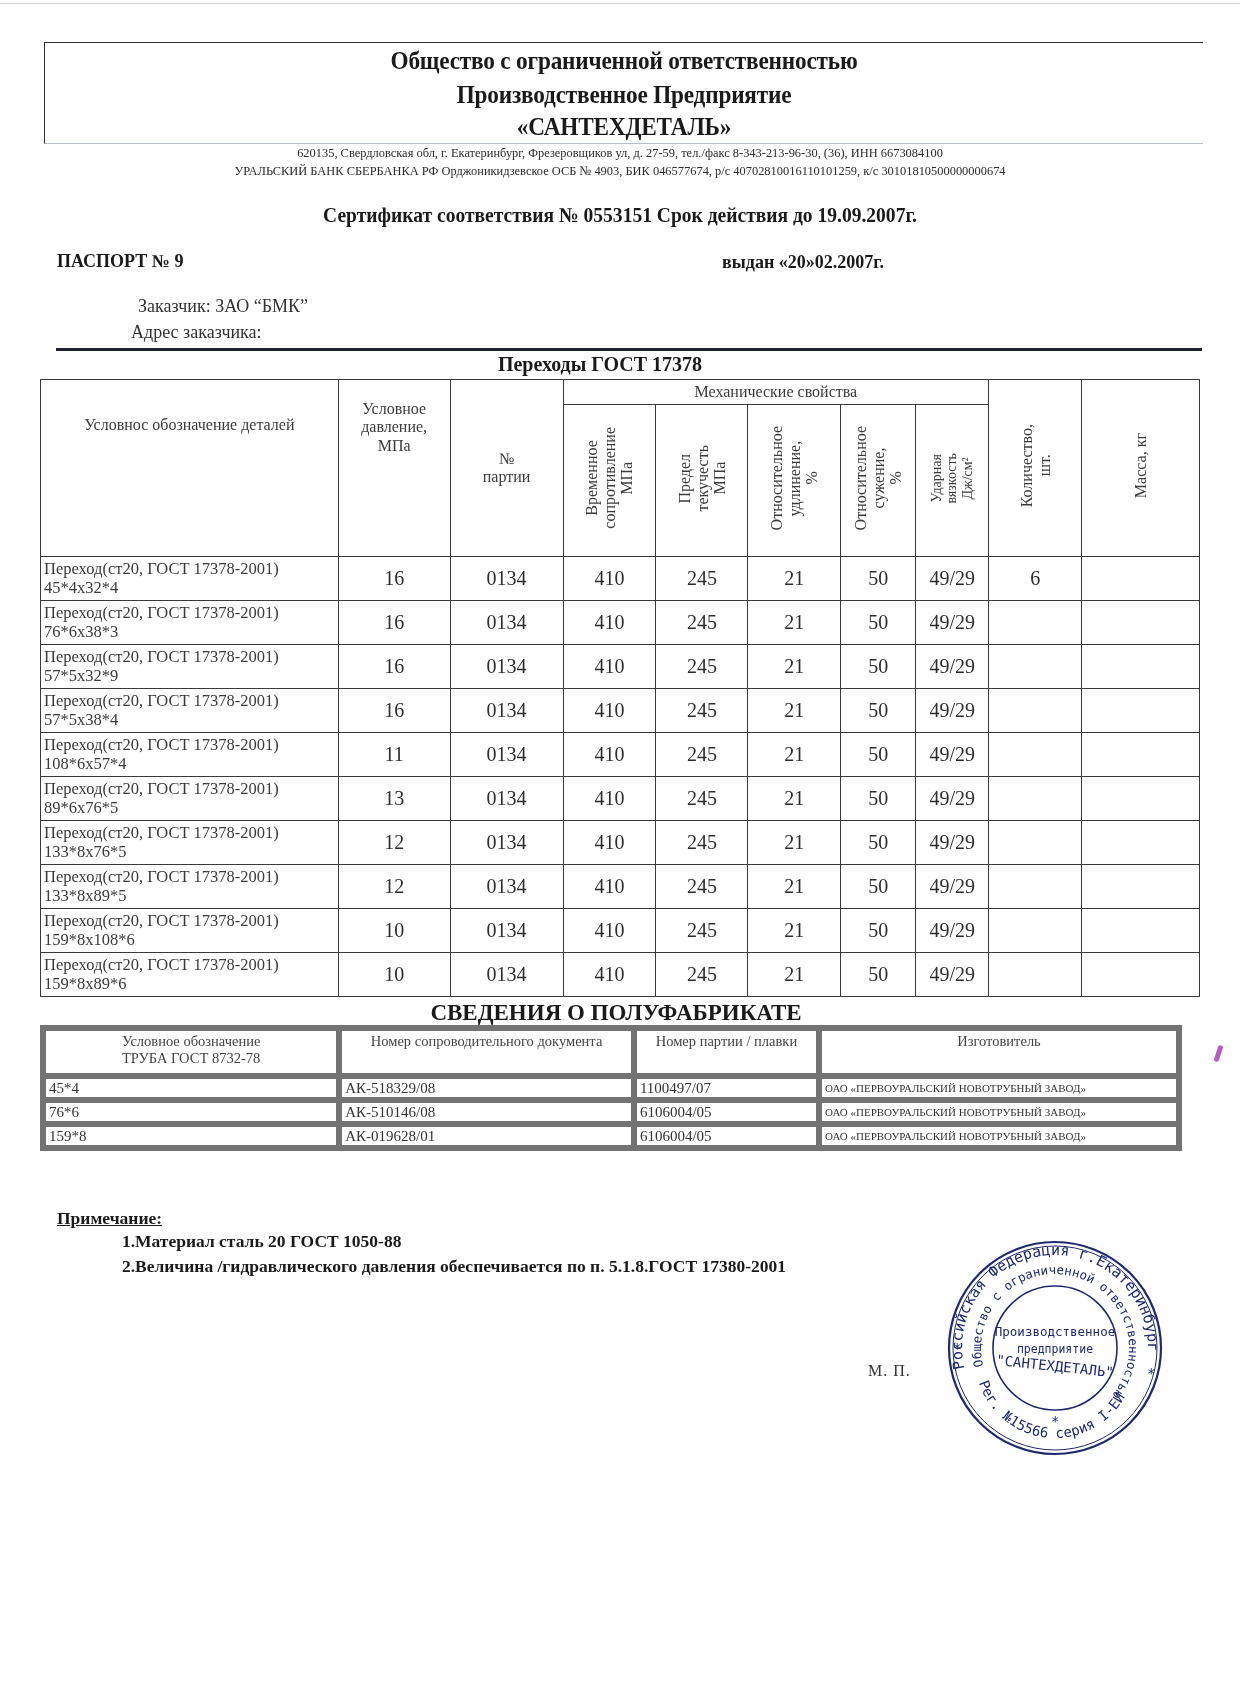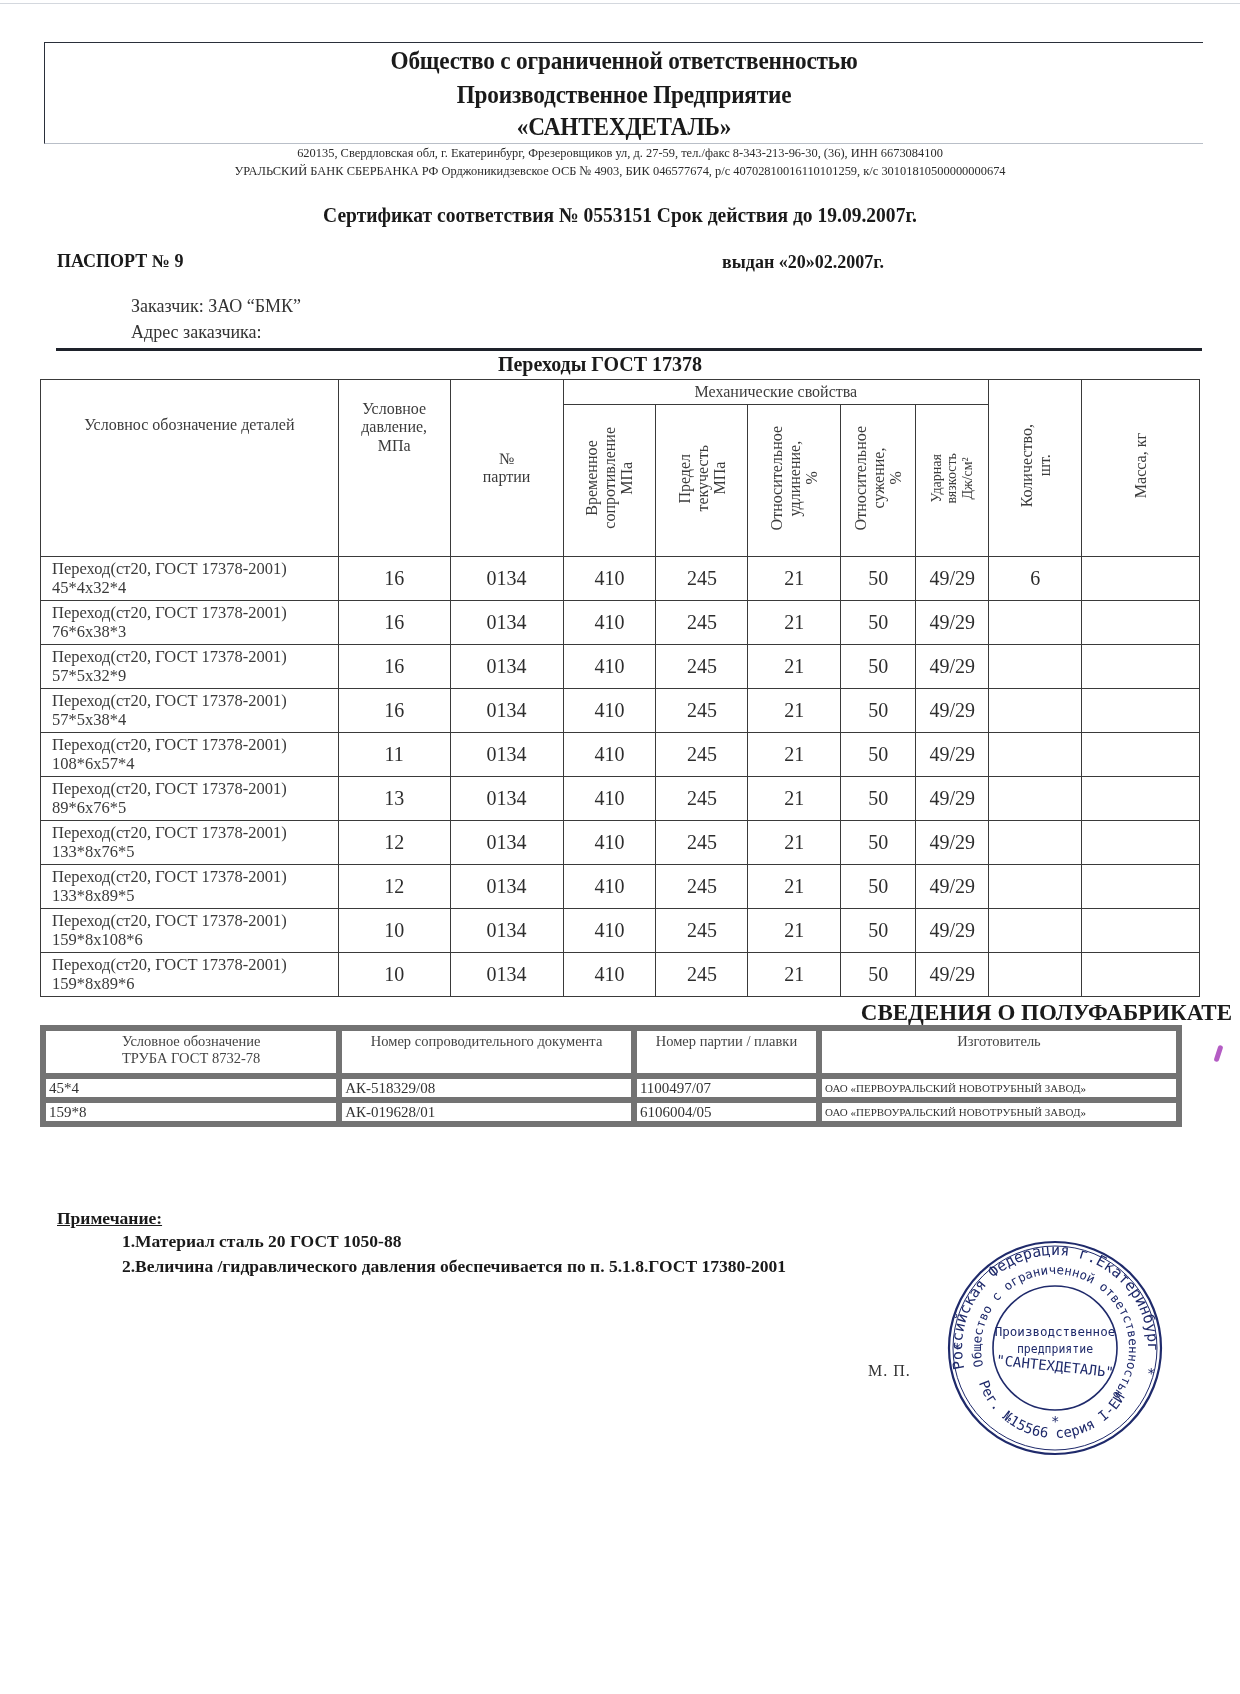--- a/index.html
+++ b/index.html
@@ -22,40 +22,40 @@
     position: absolute; left: 0; width: 1240px; text-align: center; font-size: 13.5px; color: #2b2b2b;
     transform: scaleX(0.92);
   }
   .addr1 { top: 145px; } .addr2 { top: 163px; }
   .cert {
     position: absolute; left: 0; width: 1240px; text-align: center; top: 203px;
     font-weight: bold; font-size: 21px; transform: scaleX(0.93);
   }
   .passport { position: absolute; left: 57px; top: 251px; font-weight: bold; font-size: 18px; }
   .issued { position: absolute; left: 722px; top: 252px; font-weight: bold; font-size: 18px; }
-  .customer { position: absolute; left: 131px; top: 296px; font-size: 18px; color: #333; }
+  .customer { position: absolute; left: 138px; top: 296px; font-size: 18px; color: #333; }
   .customer-addr { position: absolute; left: 131px; top: 322px; font-size: 18px; color: #333; }
   .thick-rule { position: absolute; left: 56px; top: 348px; width: 1146px; height: 3px; background: #1e222b; }
   .tbl-title {
     position: absolute; left: 0; width: 1200px; text-align: center; top: 353px;
     font-weight: bold; font-size: 20px;
   }
   table { border-collapse: collapse; }
   .main-table { position: absolute; left: 40px; top: 379px; width: 1160px; }
   .main-table td, .main-table th { border: 1px solid #3a3a3a; padding: 0; font-weight: normal; }
   .main-table th { font-size: 16px; color: #3b3b3b; vertical-align: middle; text-align: center; line-height: 1.15; }
   .th-vert { height: 152px; }
   .vert {
     writing-mode: vertical-rl; transform: rotate(180deg); display: inline-block;
     font-size: 16px; line-height: 1.1; text-align: center; white-space: pre-line;
   }
   .main-table td { height: 43px; text-align: center; font-size: 20px; color: #2d2d2d; }
-  .main-table td.desc { text-align: left; font-size: 16.5px; line-height: 1.1; padding-left: 11px; color: #3a3a3a; }
+  .main-table td.desc { text-align: left; font-size: 16.5px; line-height: 1.1; padding-left: 3px; color: #3a3a3a; }
   .semi-title {
-    position: absolute; left: 0; width: 1232px; text-align: right; top: 1000px;
+    position: absolute; left: 0; width: 1232px; text-align: center; top: 1000px;
     font-weight: bold; font-size: 23px;
   }
   .semi-table { position: absolute; left: 40px; top: 1025px; width: 1142px; }
   .semi-table td, .semi-table th { border: 6px solid #737373; font-weight: normal; padding: 0 3px; }
   .semi-table th { font-size: 14.5px; color: #444; height: 40px; vertical-align: top; text-align: center; padding-top: 2px; line-height: 1.2; }
   .semi-table td { font-size: 15px; height: 18px; color: #333; line-height: 18px; }
   .semi-table td.mfr { font-size: 11px; color: #333; }
   .note-head { position: absolute; left: 57px; top: 1208px; font-weight: bold; font-size: 17.5px; text-decoration: underline; }
   .note { position: absolute; left: 97px; font-weight: bold; font-size: 17.5px; text-align: right; }
   .note .num { display: inline-block; width: 38px; }
@@ -313,20 +313,26 @@
   </thead>
   <tbody id="semi-rows">
   <tr>
     <td>45*4</td>
     <td>АК-518329/08</td>
     <td>1100497/07</td>
     <td class="mfr">ОАО «ПЕРВОУРАЛЬСКИЙ НОВОТРУБНЫЙ ЗАВОД»</td>
   </tr>
 
 
+  <tr>
+    <td>76*6</td>
+    <td>АК-510146/08</td>
+    <td>6106004/05</td>
+    <td class="mfr">ОАО «ПЕРВОУРАЛЬСКИЙ НОВОТРУБНЫЙ ЗАВОД»</td>
+  </tr>
 
 
 
 
   <tr>
     <td>159*8</td>
     <td>АК-019628/01</td>
     <td>6106004/05</td>
     <td class="mfr">ОАО «ПЕРВОУРАЛЬСКИЙ НОВОТРУБНЫЙ ЗАВОД»</td>
   </tr>

